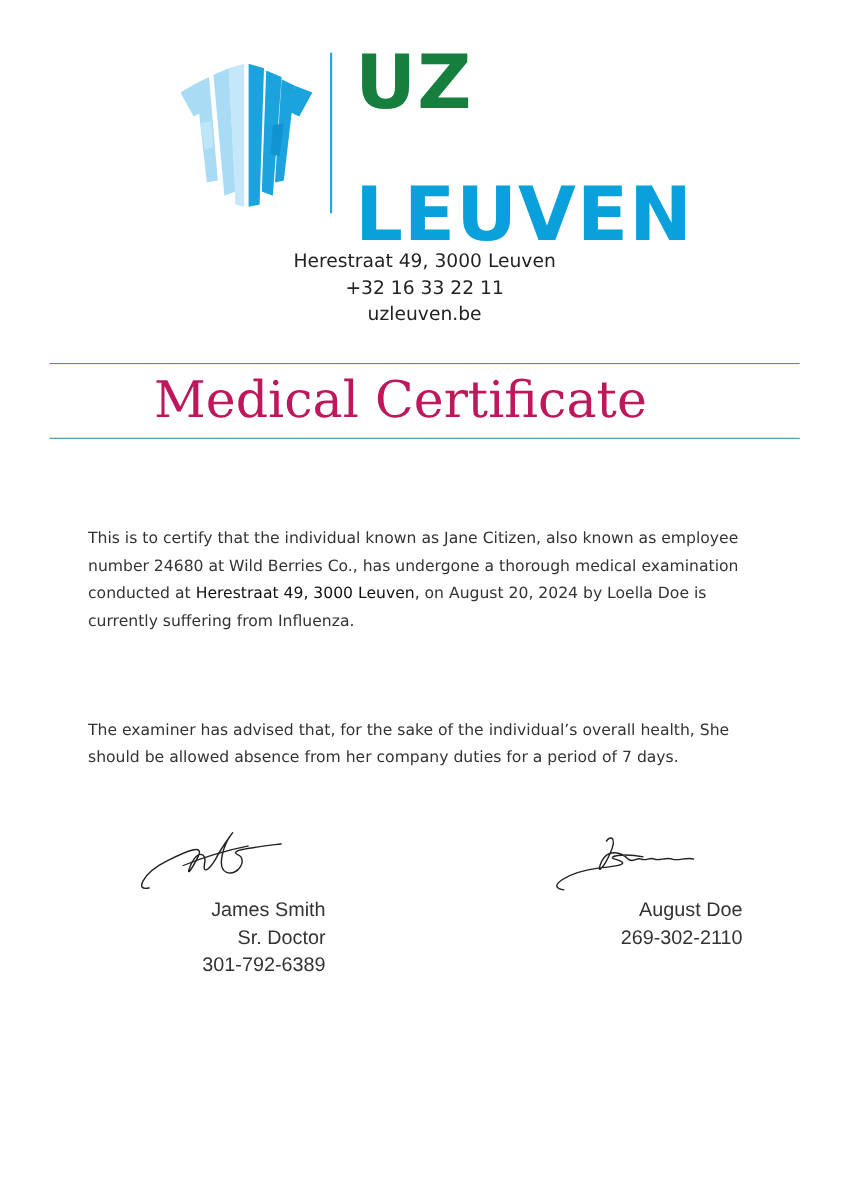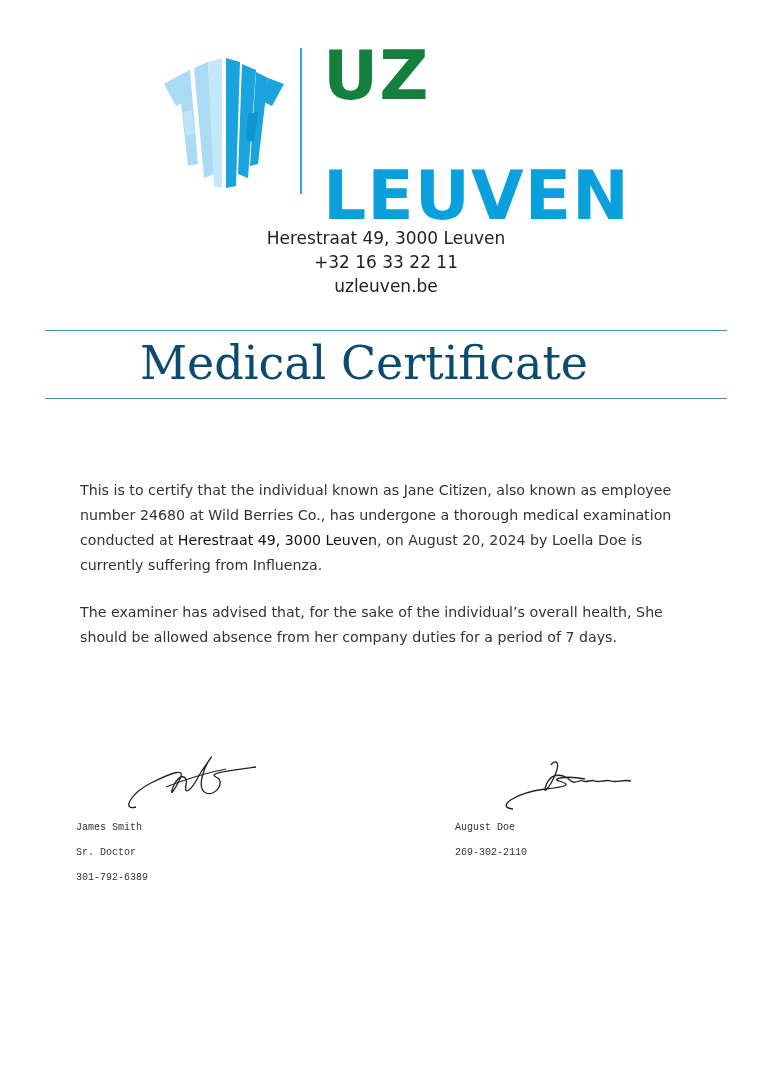--- a/index.html
+++ b/index.html
@@ -6,26 +6,26 @@
     body { width: 772px; height: 1080px; position: relative; overflow: hidden; font-family: "Liberation Sans", sans-serif; color: #333333; }
     .logo-wrap { position: absolute; left: 160px; top: 46px; width: 460px; height: 150px; }
     .logo-icon { position: absolute; left: 4px; top: 8px; width: 120px; height: 135px; }
     .logo-divider { position: absolute; left: 140px; top: 2px; width: 2px; height: 146px; background: #29a8e0; }
     .logo-uz { position: absolute; left: 163px; top: -4px; font-size: 68px; font-weight: bold; color: #15803d; letter-spacing: 1px; line-height: 1; font-family: "DejaVu Sans", sans-serif; }
     .logo-leuven { position: absolute; left: 163px; top: 72px; font-size: 68px; font-weight: bold; color: #0aa0dc; letter-spacing: 1px; line-height: 1; font-family: "DejaVu Sans", sans-serif; margin-top: 44px; }
     .contact { position: absolute; left: 0; top: 226px; width: 772px; text-align: center; font-size: 17px; line-height: 24px; color: #222; font-family: "DejaVu Sans", sans-serif; }
     .hr { position: absolute; left: 45px; width: 682px; height: 1px; background: #4a8fb0; }
     .hr.top { top: 330px; }
     .hr.bottom { top: 398px; }
-    .title { position: absolute; left: 0; top: 334px; width: 728px; text-align: center; font-family: "DejaVu Serif", serif; font-size: 46px; color: #0c4a6e; line-height: 58px; letter-spacing: 0px; }
+    .title { position: absolute; left: 0; top: 334px; width: 728px; text-align: center; font-family: "DejaVu Serif", serif; font-size: 46px; color: #be185d; line-height: 58px; letter-spacing: 0px; }
     .para { position: absolute; left: 80px; width: 612px; text-align: left; font-family: "DejaVu Sans", sans-serif; font-size: 14.2px; line-height: 25px; color: #333; }
     .para.p1 { top: 478px; }
-    .para.p2 { top: 600px; }
+    .para.p2 { top: 652px; }
     .strong { color: #111; }
-    .sig-block { position: absolute; width: 220px; text-align: left; font-family: Liberation Mono, monospace; font-size: 10px; color: #333; }
+    .sig-block { position: absolute; width: 220px; text-align: right; font-family: Liberation Sans, sans-serif; font-size: 18px; color: #333; }
     .sig-block.left { left: 76px; top: 745px; }
     .sig-block.right { left: 455px; top: 745px; }
     .sig-img { width: 220px; height: 70px; display: block; }
     .sig-line { line-height: 25px; }
   </style>
 </head>
 <body>
 
 <div class="logo-wrap">
   <svg class="logo-icon" viewBox="0 0 120 135">

